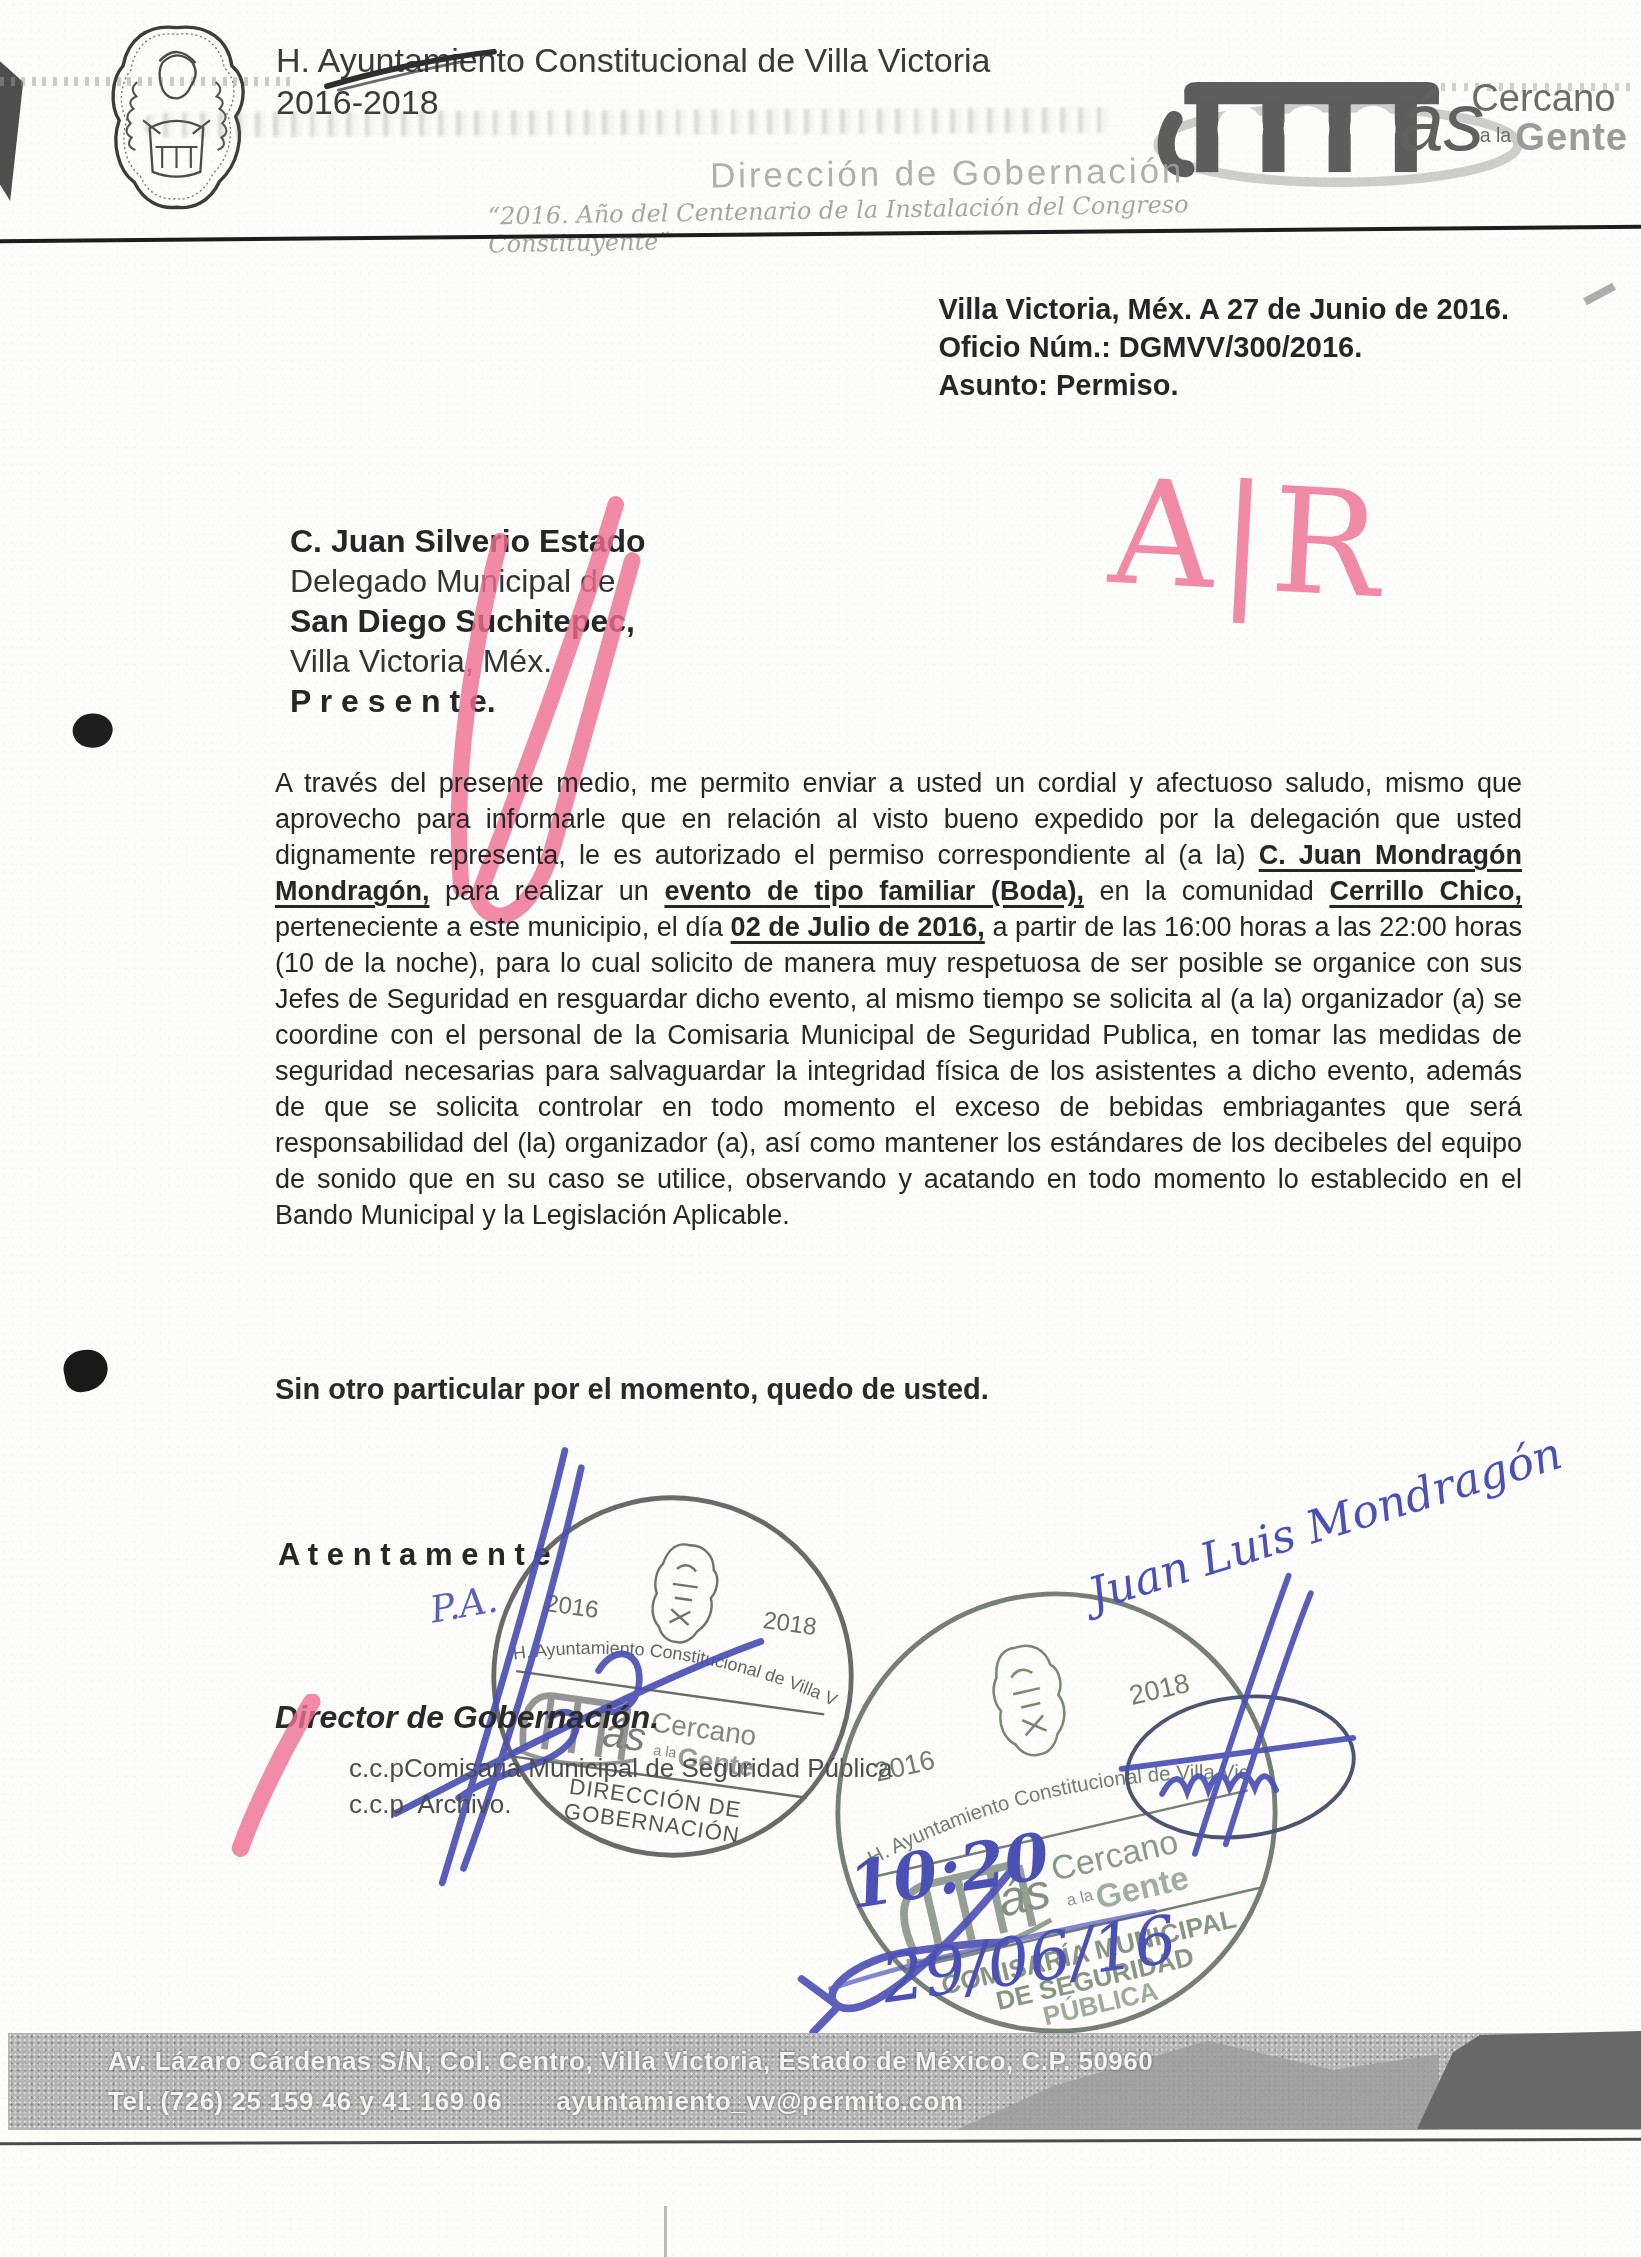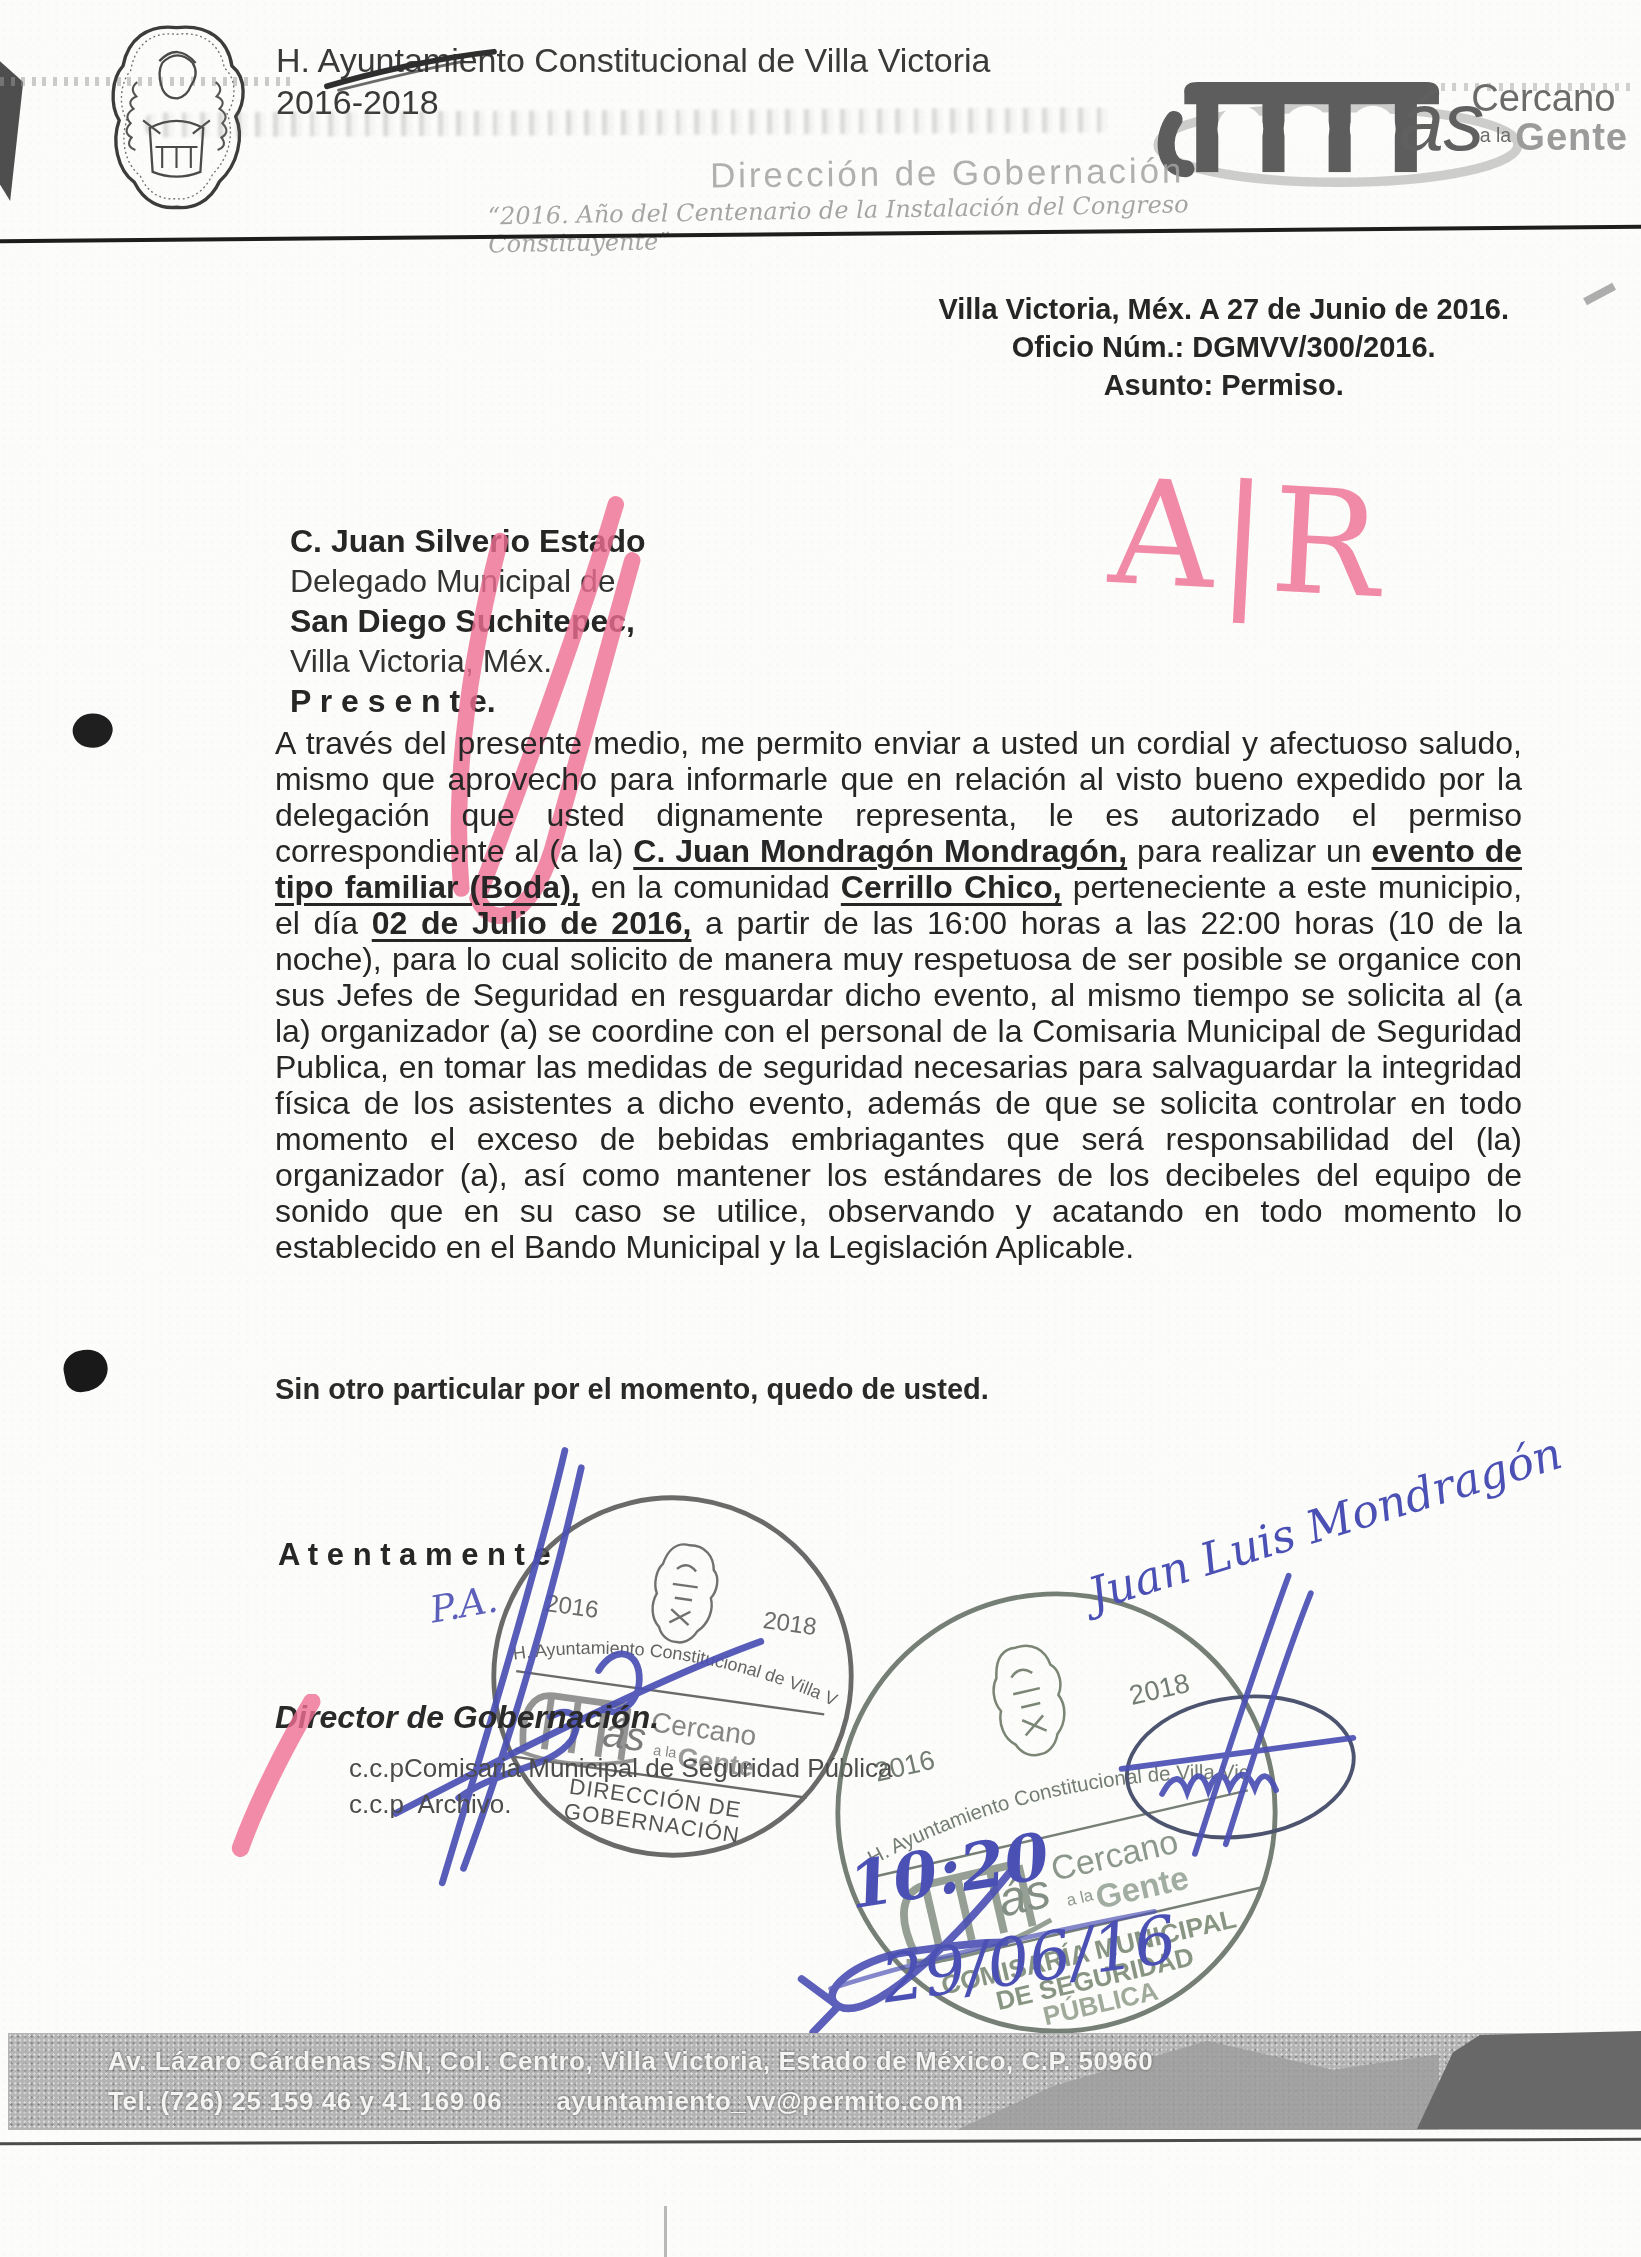--- a/index.html
+++ b/index.html
@@ -26,29 +26,29 @@
   .watermark-motto{left:488px;top:195px;width:850px;font-size:24px;color:#909090;
     font-family:"DejaVu Serif",serif;font-style:italic;opacity:.8;transform:rotate(-1deg);}
   .rule-top{left:-9.7px;top:232px;width:1661px;height:3.9px;background:#1d1d1d;transform:rotate(-.5deg);}
   .speckle-a{left:0;top:77px;width:290px;height:8.7px;opacity:.5;
     background:repeating-linear-gradient(90deg,#9a9a9a 0 3.9px,transparent 3.9px 10.6px);}
   .speckle-b{left:1197px;top:83px;width:434px;height:7.7px;opacity:.45;
     background:repeating-linear-gradient(90deg,#9a9a9a 0 3.9px,transparent 3.9px 11.6px);}
   .edge-tick{left:1583px;top:290px;width:33px;height:7.7px;background:#8c8c8c;transform:rotate(-28deg);opacity:.7;}
 
   
-  .date-block{right:132px;top:290px;text-align:center;font-weight:bold;font-size:29px;line-height:38px;color:#262626;}
+  .date-block{right:132px;top:290px;text-align:left;font-weight:bold;font-size:29px;line-height:38px;color:#262626;}
   .recipient{left:290px;top:521px;font-size:32px;line-height:40px;color:#333;}
   .recipient .b{font-weight:bold;color:#262626;}
   .pink-check{left:386px;top:483px;width:309px;height:454px;}
   .ar-mark{left:1110px;top:454px;font-size:145px;color:#ef6e92;opacity:.8;transform:rotate(3deg);
     font-family:"DejaVu Serif",serif;letter-spacing:3.9px;}
 
   
-  .body-text{left:275px;top:725px;width:1247px;font-size:32px;line-height:36px;text-align:justify;color:#262626;}
+  .body-text{left:275px;top:765px;width:1247px;font-size:27px;line-height:36px;text-align:justify;color:#262626;}
   .body-text .hl{font-weight:bold;text-decoration:underline;text-decoration-thickness:2.9px;text-underline-offset:4.8px;}
   .farewell{left:275px;top:1373px;font-size:29px;color:#2a2a2a;font-weight:bold;}
   .attentively{left:278px;top:1537px;font-size:31px;font-weight:bold;color:#262626;}
 
   
   .signer-name{left:275px;top:1618px;font-size:32px;font-weight:bold;color:#2a2a2a;}
   .signer-title{left:275px;top:1659px;font-size:32px;font-weight:bold;font-style:italic;color:#2a2a2a;margin-top:40px;}
   .ccp{left:278px;top:1750px;font-size:26px;color:#4c4c4c;line-height:36px;}
   .ccp .row{display:flex;text-align:right;}
   .ccp .lab{width:126px;}

